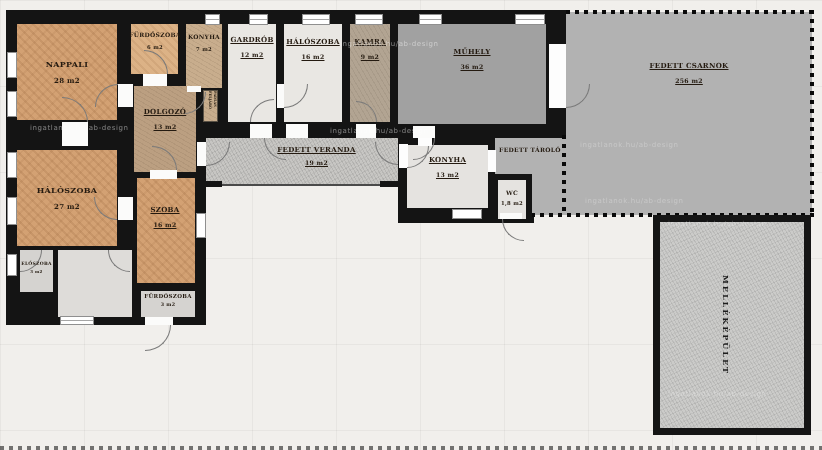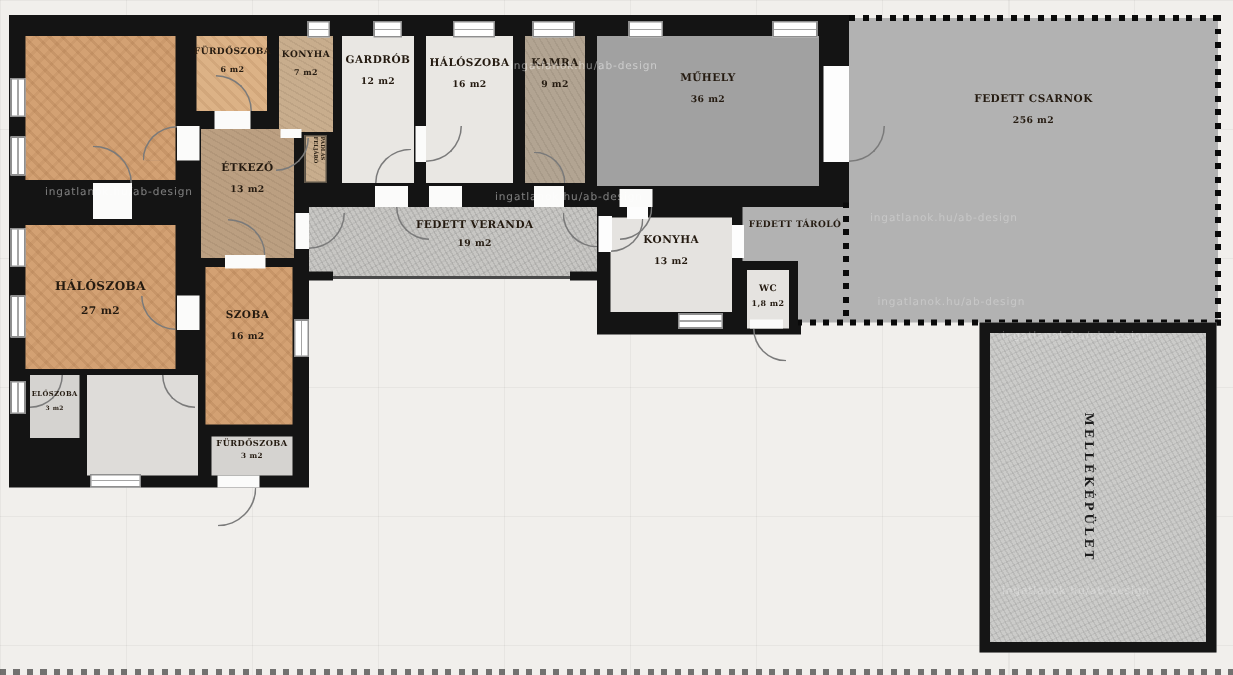--- a/index.html
+++ b/index.html
@@ -46,21 +46,21 @@
   .arc{position:absolute;box-sizing:border-box;}
   .arc-tl{border-top:1px solid #7a7a7a;border-left:1px solid #7a7a7a;border-top-left-radius:100% 100%;}
   .arc-tr{border-top:1px solid #7a7a7a;border-right:1px solid #7a7a7a;border-top-right-radius:100% 100%;}
   .arc-bl{border-bottom:1px solid #7a7a7a;border-left:1px solid #7a7a7a;border-bottom-left-radius:100% 100%;}
   .arc-br{border-bottom:1px solid #7a7a7a;border-right:1px solid #7a7a7a;border-bottom-right-radius:100% 100%;}
   .dotH{position:absolute;height:4px;background:repeating-linear-gradient(90deg,#0a0a0a 0 4px,transparent 4px 9px);}
   .dotV{position:absolute;width:4px;background:repeating-linear-gradient(180deg,#0a0a0a 0 4px,transparent 4px 9px);}
   .room-label{position:absolute;text-align:center;font-weight:bold;letter-spacing:.3px;line-height:1.1;}
   .room-label .rn{font-size:1em;white-space:nowrap;}
   .room-label .ra{font-size:.88em;margin-top:8px;}
-  .lg{font-size:8px;} .md{font-size:7px;} .sm{font-size:6px;} .sm2{font-size:5.5px;} .xs{font-size:4.5px;}
+  .lg{font-size:8px;} .md{font-size:7px;text-decoration:underline;} .sm{font-size:6px;} .sm2{font-size:5.5px;} .xs{font-size:4.5px;}
   .mt6 .ra{margin-top:6px;} .mt4 .ra{margin-top:4px;} .mt3 .ra{margin-top:3px;}
   .vlabel{position:absolute;writing-mode:vertical-rl;font-weight:bold;display:flex;
     align-items:center;justify-content:center;letter-spacing:2px;font-size:8px;color:#1c1c1c;}
   .vtiny{position:absolute;writing-mode:vertical-rl;font-size:3.5px;font-weight:bold;
     line-height:1.4;letter-spacing:0;color:#2b2115;overflow:hidden;}
   .closet{position:absolute;box-sizing:border-box;border:1px solid #5a5246;}
   .wm{position:absolute;font-family:"DejaVu Sans","Liberation Sans",sans-serif;
     font-size:7px;letter-spacing:.6px;white-space:nowrap;pointer-events:none;}
   .wm-light{color:rgba(255,255,255,.45);}
   .wm-dim{color:rgba(255,255,255,.28);}
@@ -155,20 +155,24 @@
   <div class="arc arc-br" style="left:206px;top:142px;width:24px;height:24px;"></div>
   <div class="arc arc-bl" style="left:375px;top:142px;width:23px;height:23px;"></div>
   <div class="arc arc-tr" style="left:152px;top:146px;width:25px;height:24px;"></div>
   <div class="arc arc-bl" style="left:94px;top:197px;width:23px;height:23px;"></div>
   <div class="arc arc-br" style="left:145px;top:325px;width:26px;height:26px;"></div>
   <div class="arc arc-bl" style="left:502px;top:219px;width:22px;height:22px;"></div>
   <div class="arc arc-br" style="left:407px;top:146px;width:22px;height:22px;"></div>
   <div class="arc arc-br" style="left:20px;top:250px;width:22px;height:22px;"></div>
   <div class="arc arc-bl" style="left:108px;top:250px;width:22px;height:22px;"></div>
 
+  <div class="room-label lg" style="left:17px;top:60px;width:100px;">
+    <div class="rn">NAPPALI</div>
+      <div class="ra">28 m2</div>
+  </div>
   <div class="room-label sm mt6" style="left:128px;top:32px;width:54px;">
     <div class="rn">FÜRDŐSZOBA</div>
       <div class="ra">6 m2</div>
   </div>
   <div class="room-label sm mt6" style="left:182px;top:34px;width:44px;">
     <div class="rn">KONYHA</div>
       <div class="ra">7 m2</div>
   </div>
   <div class="room-label md" style="left:226px;top:36px;width:52px;">
     <div class="rn">GARDRÓB</div>
@@ -184,21 +188,21 @@
   </div>
   <div class="room-label md" style="left:566px;top:62px;width:246px;">
     <div class="rn">FEDETT CSARNOK</div>
       <div class="ra">256 m2</div>
   </div>
   <div class="room-label md" style="left:398px;top:48px;width:148px;">
     <div class="rn">MŰHELY</div>
       <div class="ra">36 m2</div>
   </div>
   <div class="room-label md" style="left:134px;top:108px;width:62px;">
-    <div class="rn">ÉTKEZŐ</div>
+    <div class="rn">DOLGOZÓ</div>
       <div class="ra">13 m2</div>
   </div>
   <div class="room-label md mt6" style="left:224px;top:146px;width:185px;">
     <div class="rn">FEDETT VERANDA</div>
       <div class="ra">19 m2</div>
   </div>
   <div class="room-label md" style="left:407px;top:156px;width:81px;">
     <div class="rn">KONYHA</div>
       <div class="ra">13 m2</div>
   </div>

